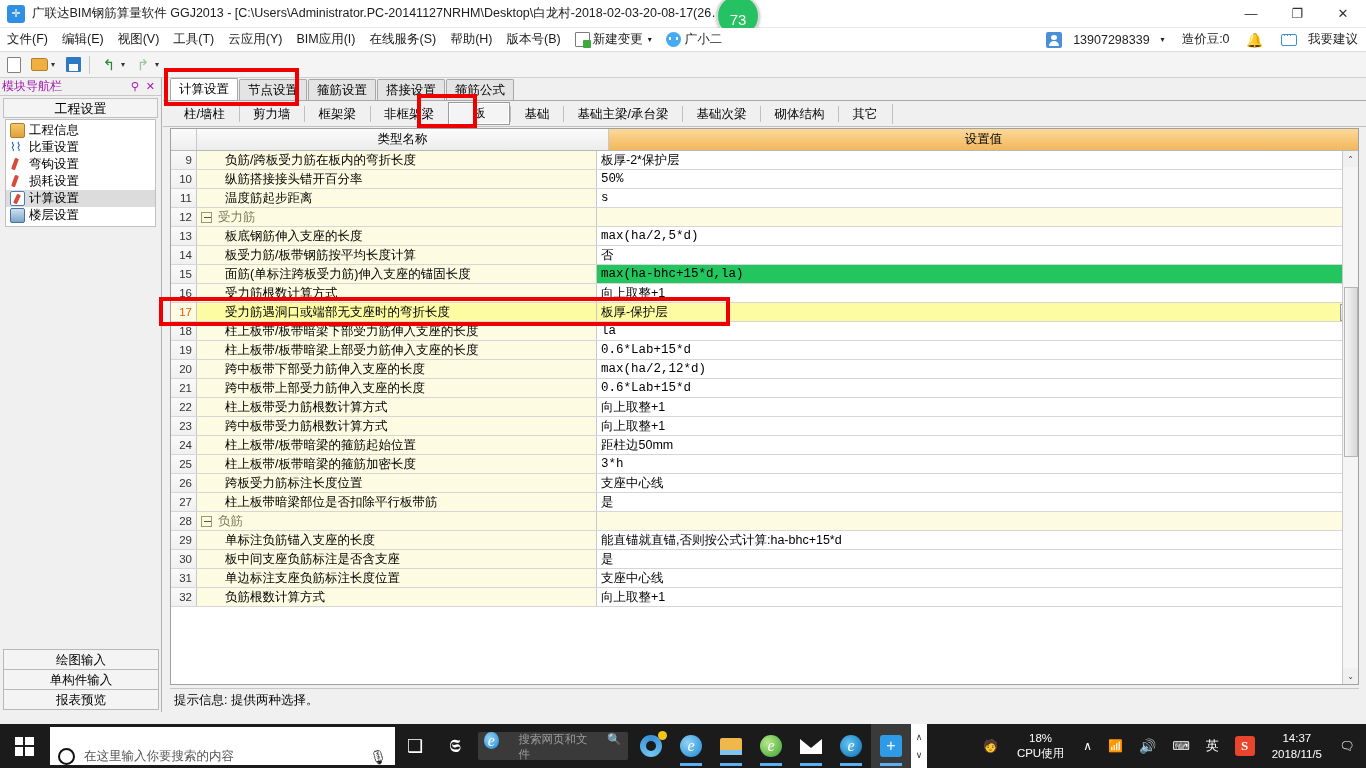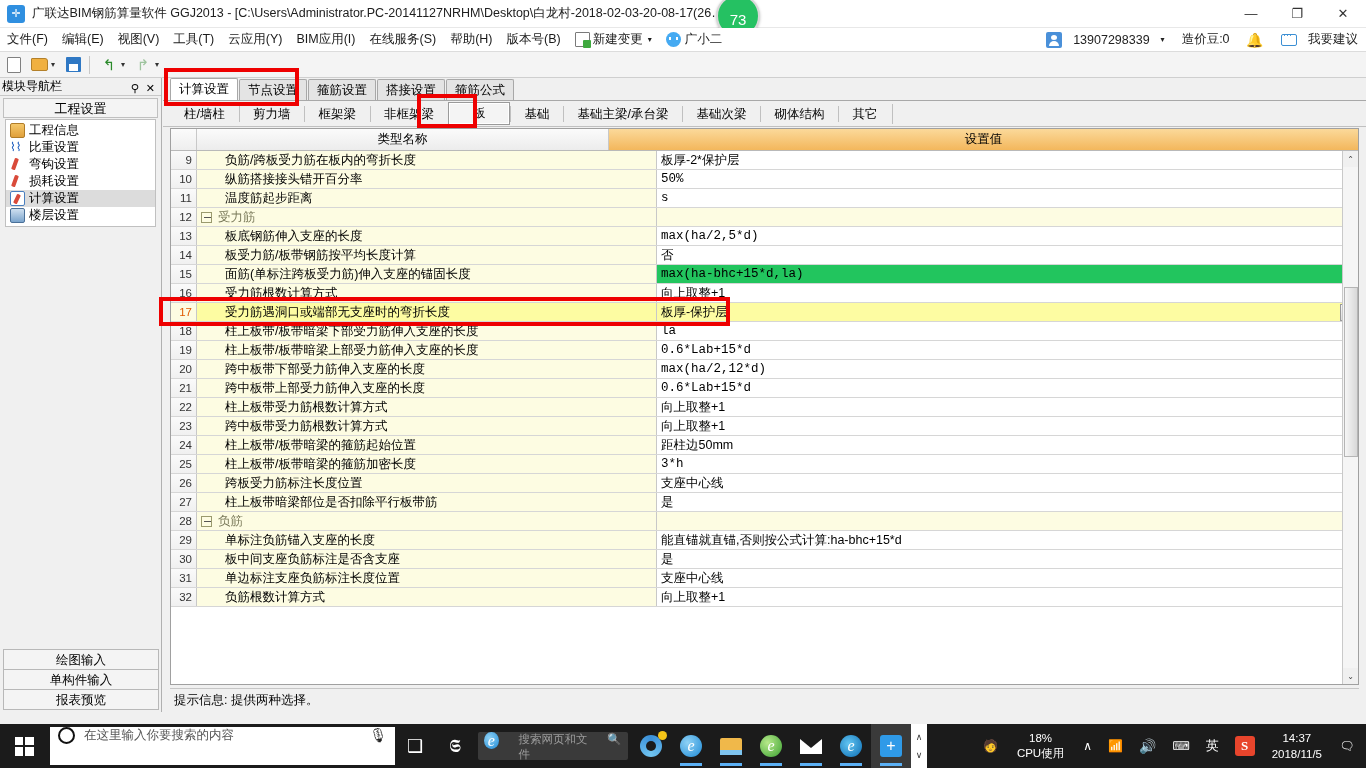--- a/index.html
+++ b/index.html
@@ -115,22 +115,22 @@
   .ic-save::after { content:""; position:absolute; left:3px; top:7px; width:9px; height:7px; background:#fff; }
   .ic-undo, .ic-redo { font-size: 15px; color: #2a8a2a; line-height: 1; }
   .ic-redo { color: #9ec49e; }
 
   
   .left-panel {
     position: absolute; top: 78px; left: 0; width: 162px; height: 634px;
     background: #f0f0f0; border-right: 1px solid #b0b0b0;
   }
   .lp-header {
-    height: 18px; display: flex; align-items: flex-end; padding: 0 2px;
-    background: #f0f0f0; font-size: 12px; color: #000000;
+    height: 18px; display: flex; align-items: center; padding: 0 2px;
+    background: #f0f0f0; font-size: 12px; color: #a21caf;
     border-bottom: 1px solid #c8c8c8;
   }
   .lp-header .pin { margin-left: auto; font-size: 11px; padding: 0 3px; }
   .lp-header .xbtn { font-size: 11px; padding: 0 4px; }
   .lp-section-title {
     height: 20px; line-height: 20px; text-align: center;
     font-size: 13px; color: #000; background: #f4f4f4;
     border: 1px solid #c0c0c0; margin: 2px 3px 1px 3px;
   }
   .lp-list {
@@ -216,21 +216,21 @@
     text-align: center; line-height: 21px; font-size: 12.5px; color: #000;
   }
   .grid-body { flex: 1; overflow: hidden; position: relative; }
   .row { display: flex; height: 19px; border-bottom: 1px solid #d6d6d6; }
   .c-num {
     width: 26px; text-align: right; padding-right: 4px; line-height: 18px;
     font-size: 11.5px; color: #333; background: linear-gradient(#fafafa,#f0f0f0);
     border-right: 1px solid #c8c8c8; flex: none;
   }
   .c-name {
-    width: 460px; background: #fdfce2; border-right: 1px solid #c8c8c8;
+    width: 400px; background: #fdfce2; border-right: 1px solid #c8c8c8;
     font-size: 12.5px; color: #000; line-height: 18px;
     display: flex; align-items: center; flex: none; white-space: nowrap; overflow: hidden;
   }
   .tree-pad { width: 10px; flex: none; }
   .tree-dash {
     width: 18px; flex: none; position: relative;
   }
   .tree-dash::after {
     content: ""; position: absolute; left: 3px; top: 9px; width: 11px; height: 1px; background: #9c9c78;
   }
@@ -291,21 +291,21 @@
   
   .taskbar {
     position: absolute; left: 0; bottom: 0; width: 1366px; height: 44px;
     background: #1b1b1b; display: flex; align-items: center;
   }
   .start-btn { width: 48px; height: 44px; display: flex; align-items: center; justify-content: center; }
   .win-logo { width: 19px; height: 19px; display: grid; grid-template-columns: 1fr 1fr; grid-template-rows: 1fr 1fr; gap: 2px; }
   .win-logo i { background: #fff; display: block; }
   .search-box {
     width: 345px; height: 38px; background: #ffffff; margin-left: 2px;
-    display: flex; align-items: flex-start; padding: 0 8px; color: #555; font-size: 12.5px;
+    display: flex; align-items: flex-end; padding: 0 8px; color: #555; font-size: 12.5px;
   }
   .circle-ic {
     width: 17px; height: 17px; border: 2px solid #111; border-radius: 50%; margin-right: 9px; flex: none;
   }
   .mic-ic { margin-left: auto; font-size: 14px; color: #222; }
   .tb-icons { display: flex; align-items: center; height: 44px; }
   .tbi { width: 40px; height: 44px; display: flex; align-items: center; justify-content: center; position: relative; }
   .tbi.running::after {
     content: ""; position: absolute; bottom: 2px; left: 9px; width: 22px; height: 3px; background: #5bb0f5;
   }

